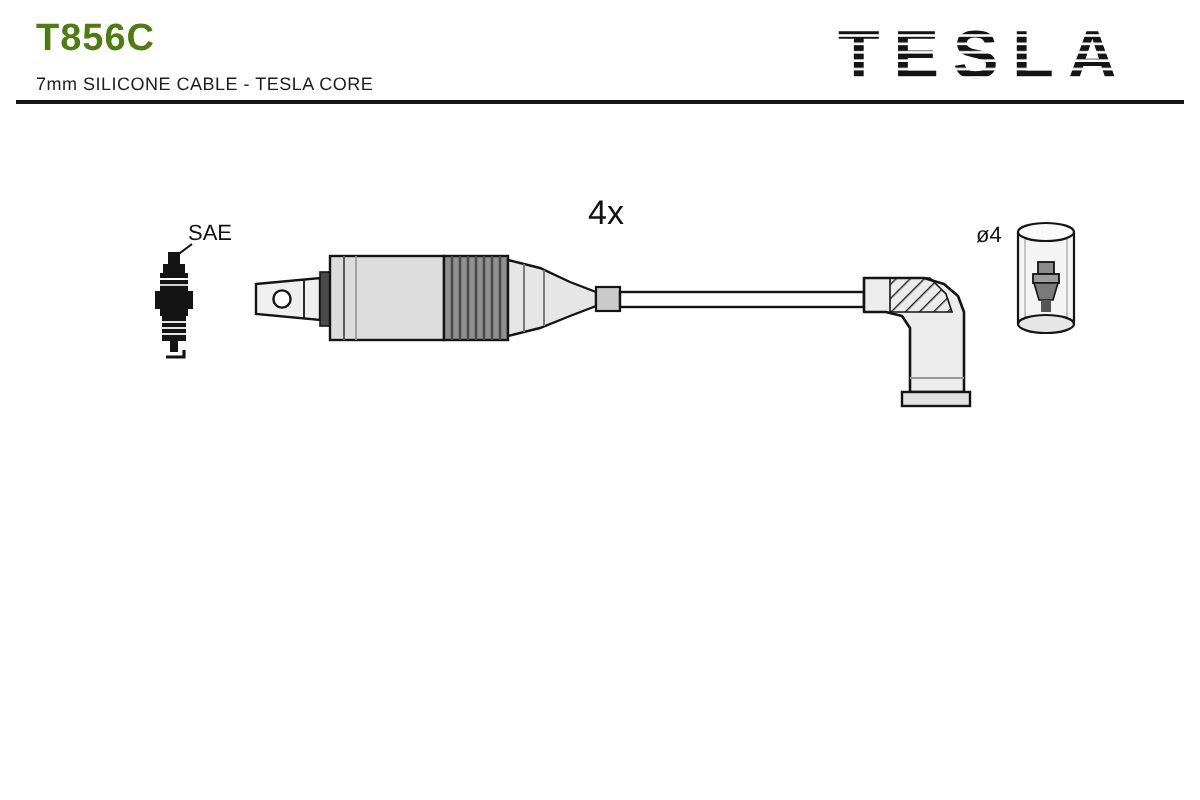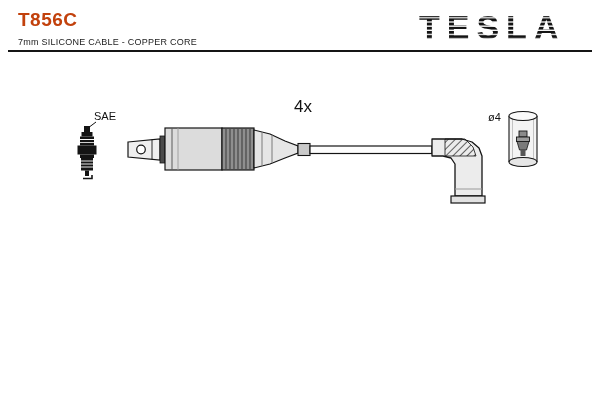--- a/index.html
+++ b/index.html
@@ -4,42 +4,42 @@
 <style>
   * { margin: 0; padding: 0; box-sizing: border-box; }
   html, body { width: 600px; height: 400px; overflow: hidden; }
   body { background: #ffffff; font-family: "Liberation Sans", sans-serif; }
   .page { position: relative; width: 600px; height: 400px; background: #fff; }
   .header {
     display: flex; justify-content: space-between; align-items: flex-start;
     padding: 9px 14px 0 18px;
   }
   .part-number {
-    font-size: 19px; font-weight: bold; color: #c2410c; letter-spacing: 0.5px;
+    font-size: 19px; font-weight: bold; color: #4d7c0f; letter-spacing: 0.5px;
     font-family: "Liberation Sans", sans-serif;
   }
   .subtitle {
     font-size: 9px; color: #1c1c1c; margin-top: 6px; letter-spacing: 0.25px;
   }
   .rule {
     position: absolute; left: 8px; right: 8px; top: 50px; height: 2px;
     background: #151515;
   }
   .diagram-svg { position: absolute; left: 0; top: 0; }
   .logo-svg { display: block; margin-top: 1px; }
 </style>
 </head>
 <body>
 
 <div class="page">
 
   <header class="header">
     <div class="title-block">
       <h1 class="part-number">T856C</h1>
-      <div class="subtitle">7mm SILICONE CABLE - COPPER CORE</div>
+      <div class="subtitle">7mm SILICONE CABLE - TESLA CORE</div>
     </div>
     <svg class="logo-svg" width="168" height="38" viewBox="0 0 168 38" aria-hidden="true">
       <defs>
         <pattern id="logoStripes" width="6" height="4.2" patternUnits="userSpaceOnUse">
           <rect width="6" height="2.9" fill="#141414"></rect>
         </pattern>
       </defs>
       <text x="1" y="29" font-family="Liberation Sans, sans-serif" font-size="34" font-weight="bold" letter-spacing="7" fill="url(#logoStripes)">TESLA</text>
     </svg>
   </header>

